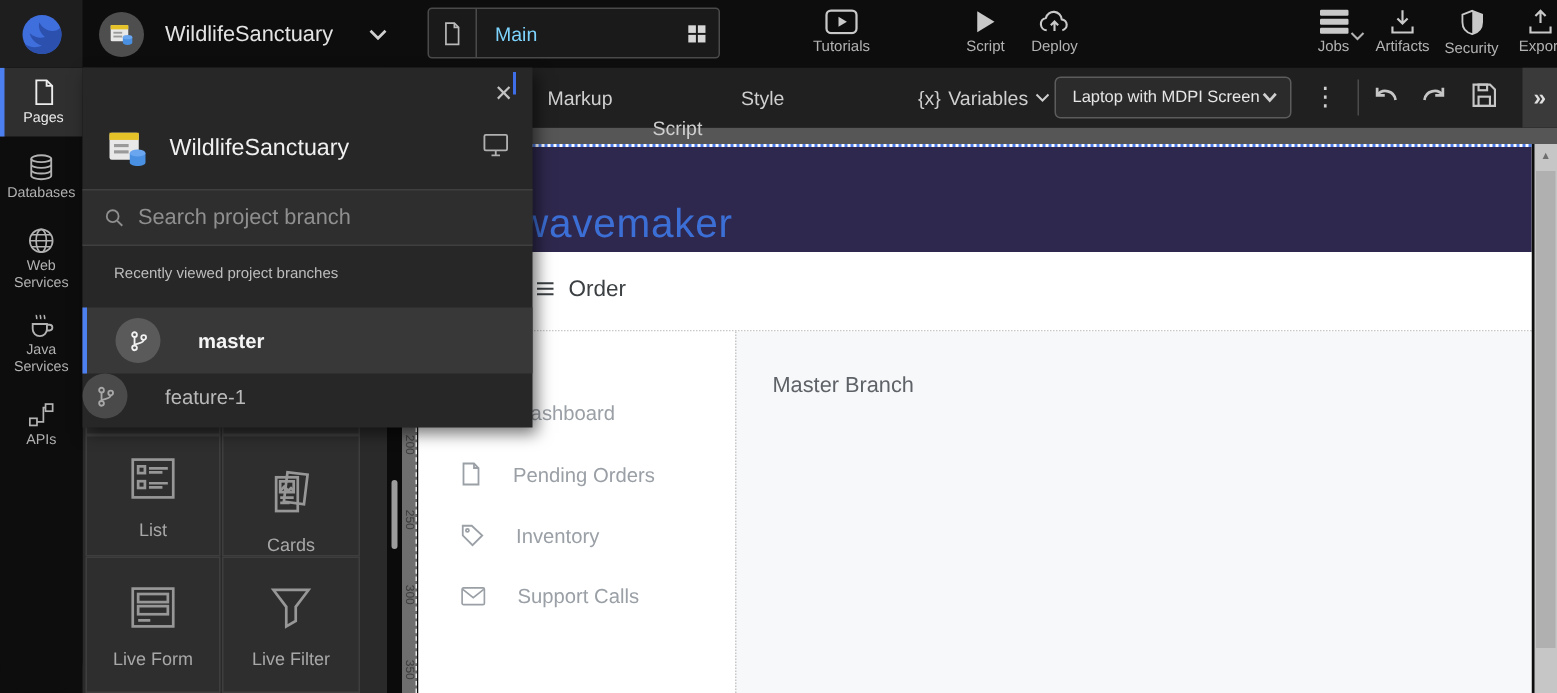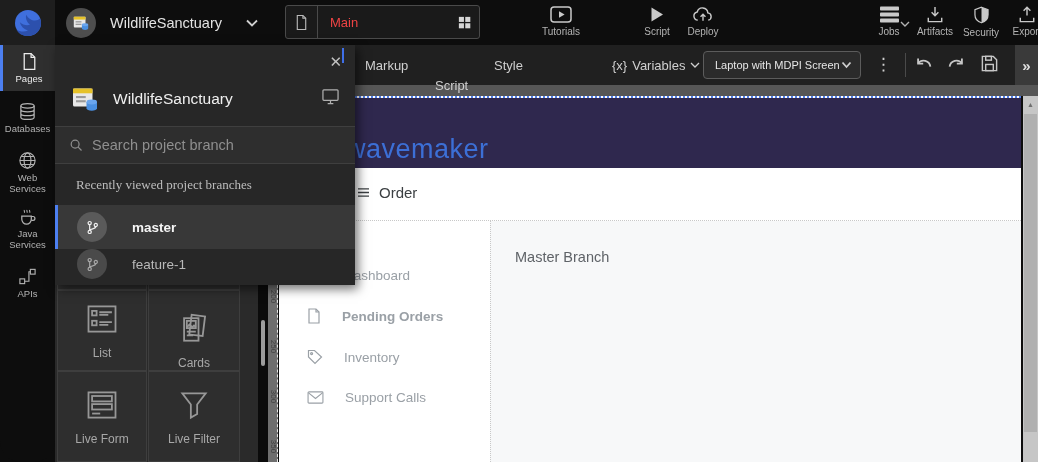--- a/index.html
+++ b/index.html
@@ -14,21 +14,21 @@
                display:flex; align-items:center; justify-content:center; }
   .proj-group { position:absolute; left:66px; top:0; height:45px; display:flex; align-items:center; }
   .proj-avatar { width:30px; height:30px; border-radius:50%; background:#4e4e4e;
                  display:flex; align-items:center; justify-content:center; }
   .proj-name { margin-left:14px; color:#e3e3e3; font-size:14.5px; }
   .proj-chevron { margin-left:22px; color:#cfcfcf; }
   .page-select { position:absolute; left:285px; top:5px; width:195px; height:34px; background:#1a1a1a;
                  border:1px solid #4a4a4a; border-radius:3px; display:flex; align-items:center; }
   .page-select .doc-seg { width:32px; height:100%; display:flex; align-items:center; justify-content:center;
                  border-right:1px solid #4a4a4a; color:#b9b9b9; }
-  .page-select .val { flex:1; padding-left:12px; color:#ef4444; font-size:13px; }
+  .page-select .val { flex:1; padding-left:12px; color:#7dd3fc; font-size:13px; }
   .page-select .grid-seg { width:30px; display:flex; align-items:center; justify-content:center; color:#d6d6d6; }
   .tb-action { position:absolute; top:6px; width:50px; display:flex; flex-direction:column; align-items:center;
                color:#c9c9c9; cursor:pointer; }
   .tb-action .lbl { margin-top:3px; font-size:10px; color:#b3b3b3; white-space:nowrap; }
   .jobs-chev { position:absolute; left:36px; top:14px; color:#b3b3b3; }
 
   
   .rail { position:absolute; left:0; top:45px; width:55px; height:417px; background:#0d0d0d; z-index:20;border-radius:21px; }
   .rail-item { position:absolute; left:0; width:55px; display:flex; flex-direction:column; align-items:center;
                justify-content:center; color:#b2b2b2; cursor:pointer; }
@@ -97,23 +97,23 @@
   .popup .p-avatar { position:absolute; left:14px; top:38px; width:32px; height:32px; display:flex;
            align-items:center; justify-content:center; }
   .popup .p-title { position:absolute; left:58px; top:45px; color:#f0f0f0; font-size:15.5px; }
   .popup .p-monitor { position:absolute; right:15px; top:43px; color:#b0b0b0; cursor:pointer; }
   .popup .search-row { position:absolute; left:0; top:81px; width:300px; height:38px; background:#2e2e2e;
            border-top:1px solid #3f3f3f; border-bottom:1px solid #3f3f3f; display:flex; align-items:center;
            padding:0 14px; gap:9px; color:#8f8f8f; }
   .popup .search-row input { flex:1; background:transparent; border:none; outline:none; color:#cfcfcf;
            font-size:14.5px; font-family:"Liberation Sans",sans-serif; }
   .popup .search-row input::placeholder { color:#8f8f8f; }
-  .popup .section-lbl { position:absolute; left:21px; top:132px; color:#bdbdbd; font-size:13px;font-family:Liberation Serif, serif; }
+  .popup .section-lbl { position:absolute; left:21px; top:132px; color:#bdbdbd; font-size:10px; }
   .branch-row { position:absolute; left:0; width:300px; height:44px; display:flex; align-items:center;
-           padding-left:22px; gap:25px; cursor:pointer; }
+           gap:25px; cursor:pointer; }
   .branch-row.active { background:#383838; border-left:3px solid #4c7ff0; padding-left:19px; }
   .branch-row .b-avatar { width:30px; height:30px; border-radius:50%; background:#4a4a4a; color:#a8a8a8;
            display:flex; align-items:center; justify-content:center; flex:none; }
   .branch-row.active .b-avatar { background:#5a5a5a; color:#f1f1f1; }
   .branch-row .b-name { font-size:13.5px; color:#b9b9b9; }
   .branch-row.active .b-name { color:#f5f5f5; font-weight:bold; }
 </style>
 </head>
 <body>
 
@@ -382,21 +382,21 @@
     <div class="nav-col">
       <div class="nav-row" style="top:46px;">
         <svg width="16" height="16" viewBox="0 0 16 16" stroke="currentColor" fill="none" stroke-width="1.2">
             <rect x="1.5" y="1.5" width="5.5" height="5.5"></rect>
             <rect x="9" y="1.5" width="5.5" height="5.5"></rect>
             <rect x="1.5" y="9" width="5.5" height="5.5"></rect>
             <rect x="9" y="9" width="5.5" height="5.5"></rect>
           </svg>
         <span>Dashboard</span>
       </div>
-      <div class="nav-row" style="top:87px;font-weight:bold;">
+      <div class="nav-row" style="top:87px;">
         <svg width="14" height="16" viewBox="0 0 14 16" stroke="currentColor" fill="none" stroke-width="1.2">
             <path d="M2 1h7l3 3v11H2z"></path>
             <path d="M9 1v3h3"></path>
           </svg>
         <span>Pending Orders</span>
       </div>
       <div class="nav-row" style="top:128px;">
         <svg width="16" height="16" viewBox="0 0 16 16" stroke="currentColor" fill="none" stroke-width="1.2">
             <path d="M1.5 1.5h6L14.5 8 8 14.5 1.5 8z"></path>
             <circle cx="4.6" cy="4.6" r="1"></circle>

